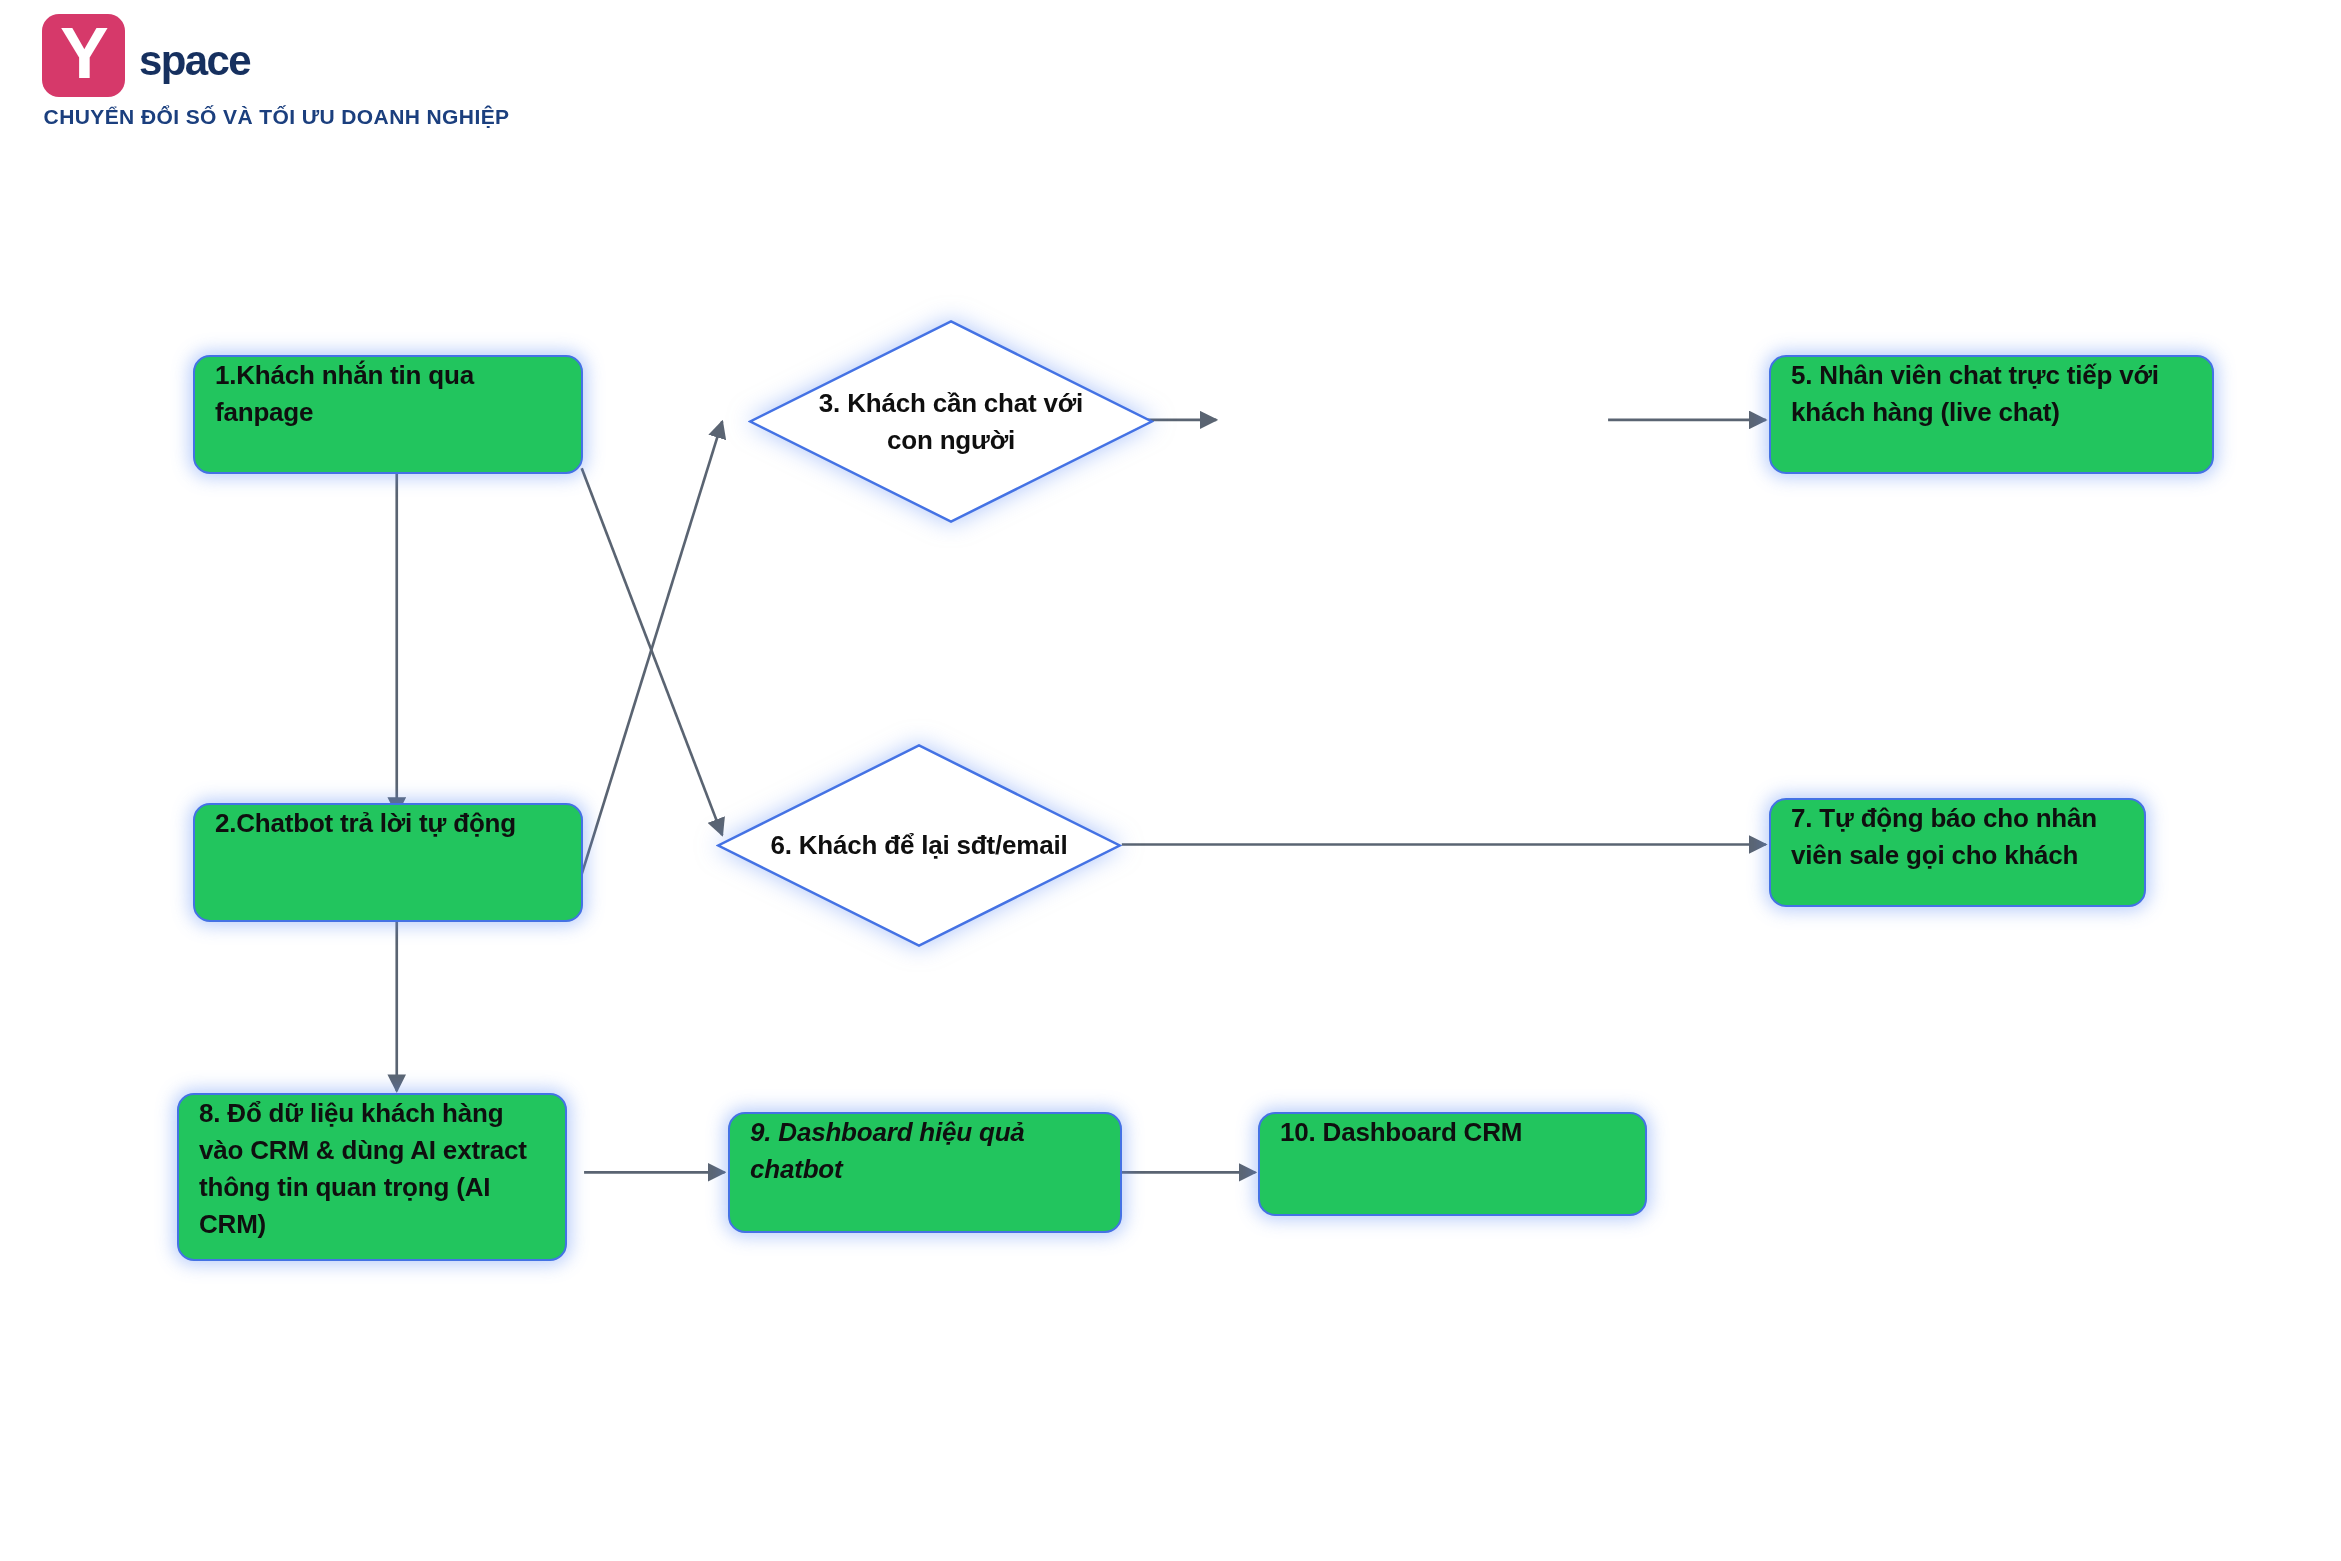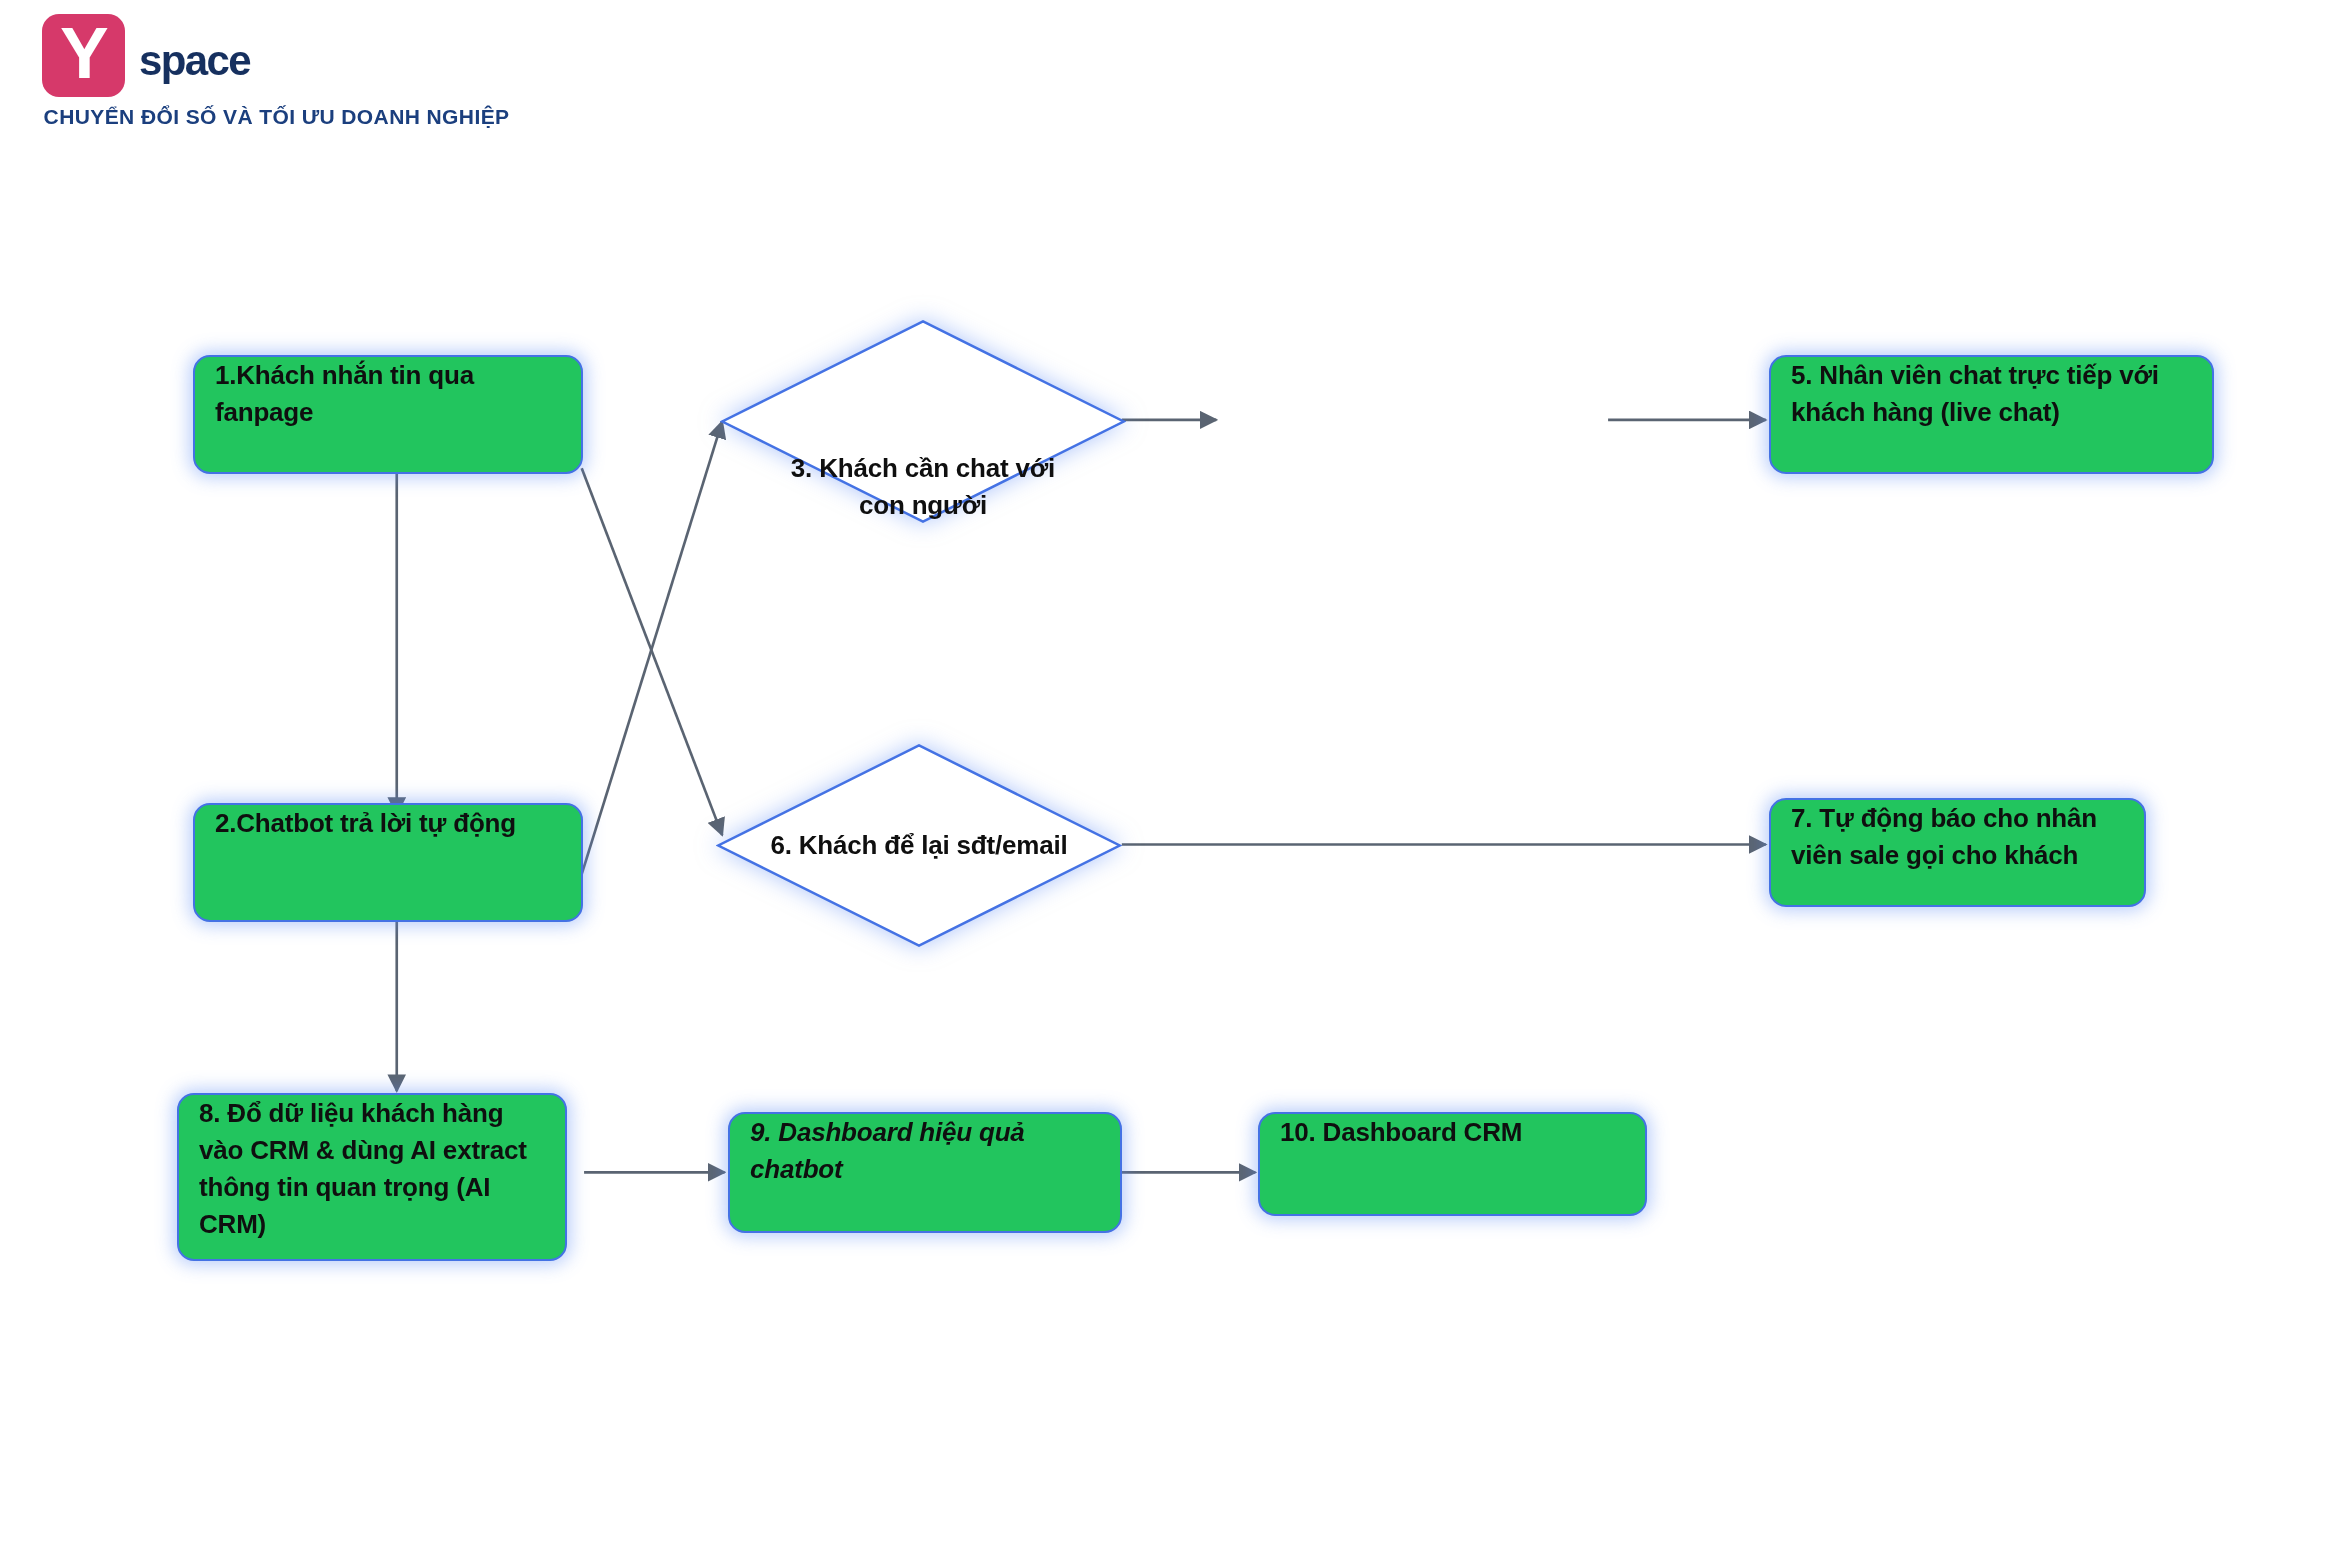--- a/index.html
+++ b/index.html
@@ -170,21 +170,21 @@
   </svg>
 
   <div class="node" style="left:193px; top:355px; width:390px; height:119px;">
     <span class="node-label">1.Khách nhắn tin qua fanpage</span>
   </div>
 
   <div class="node" style="left:193px; top:803px; width:390px; height:119px;">
     <span class="node-label">2.Chatbot trả lời tự động</span>
   </div>
 
-  <div class="diamond-wrap" style="left:720px; top:319px; width:406px; height:205px;align-items:flex-end;">
+  <div class="diamond-wrap" style="left:748px; top:319px; width:406px; height:205px;">
     <svg class="diamond-shape" viewBox="0 0 520 262" preserveAspectRatio="none" xmlns="http://www.w3.org/2000/svg">
       <polygon points="260,3 517,131 260,259 3,131" fill="#ffffff" stroke="#4472e4" stroke-width="3.2"></polygon>
     </svg>
     <span class="diamond-label">3. Khách cần chat với con người</span>
   </div>
 
 
   <div class="node" style="left:1769px; top:355px; width:445px; height:119px;">
     <span class="node-label">5. Nhân viên chat trực tiếp với khách hàng (live chat)</span>
   </div>

